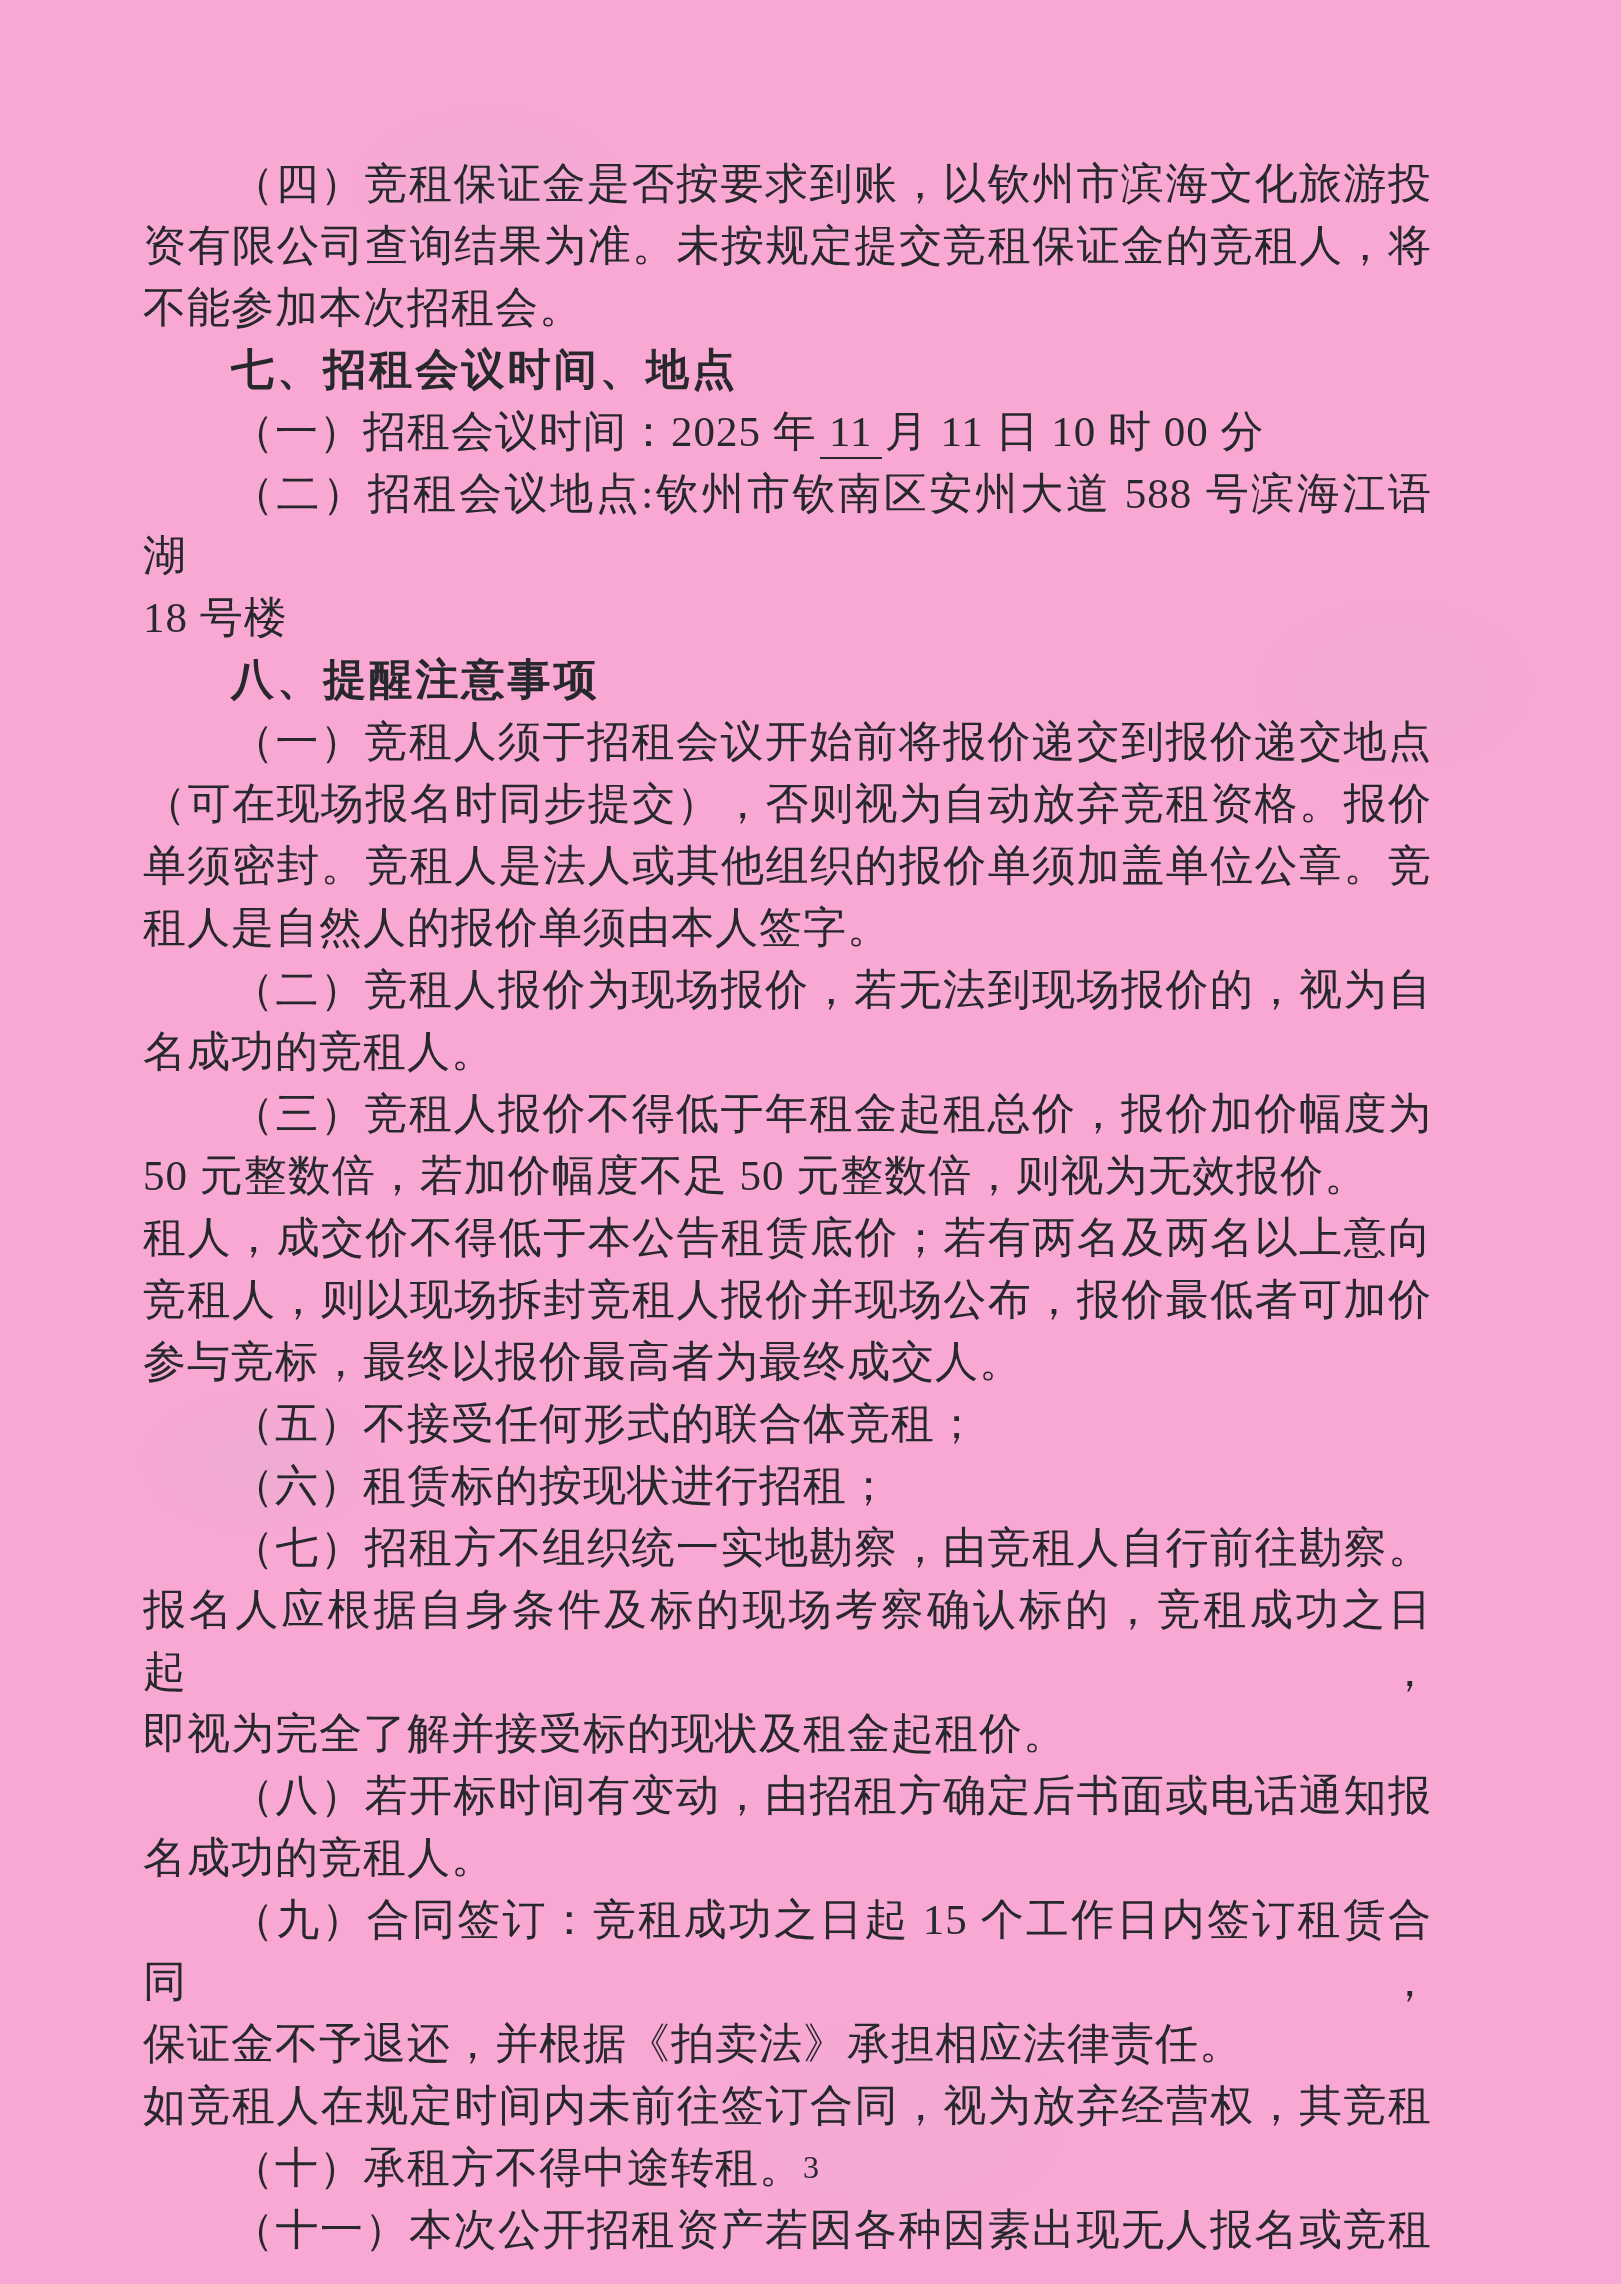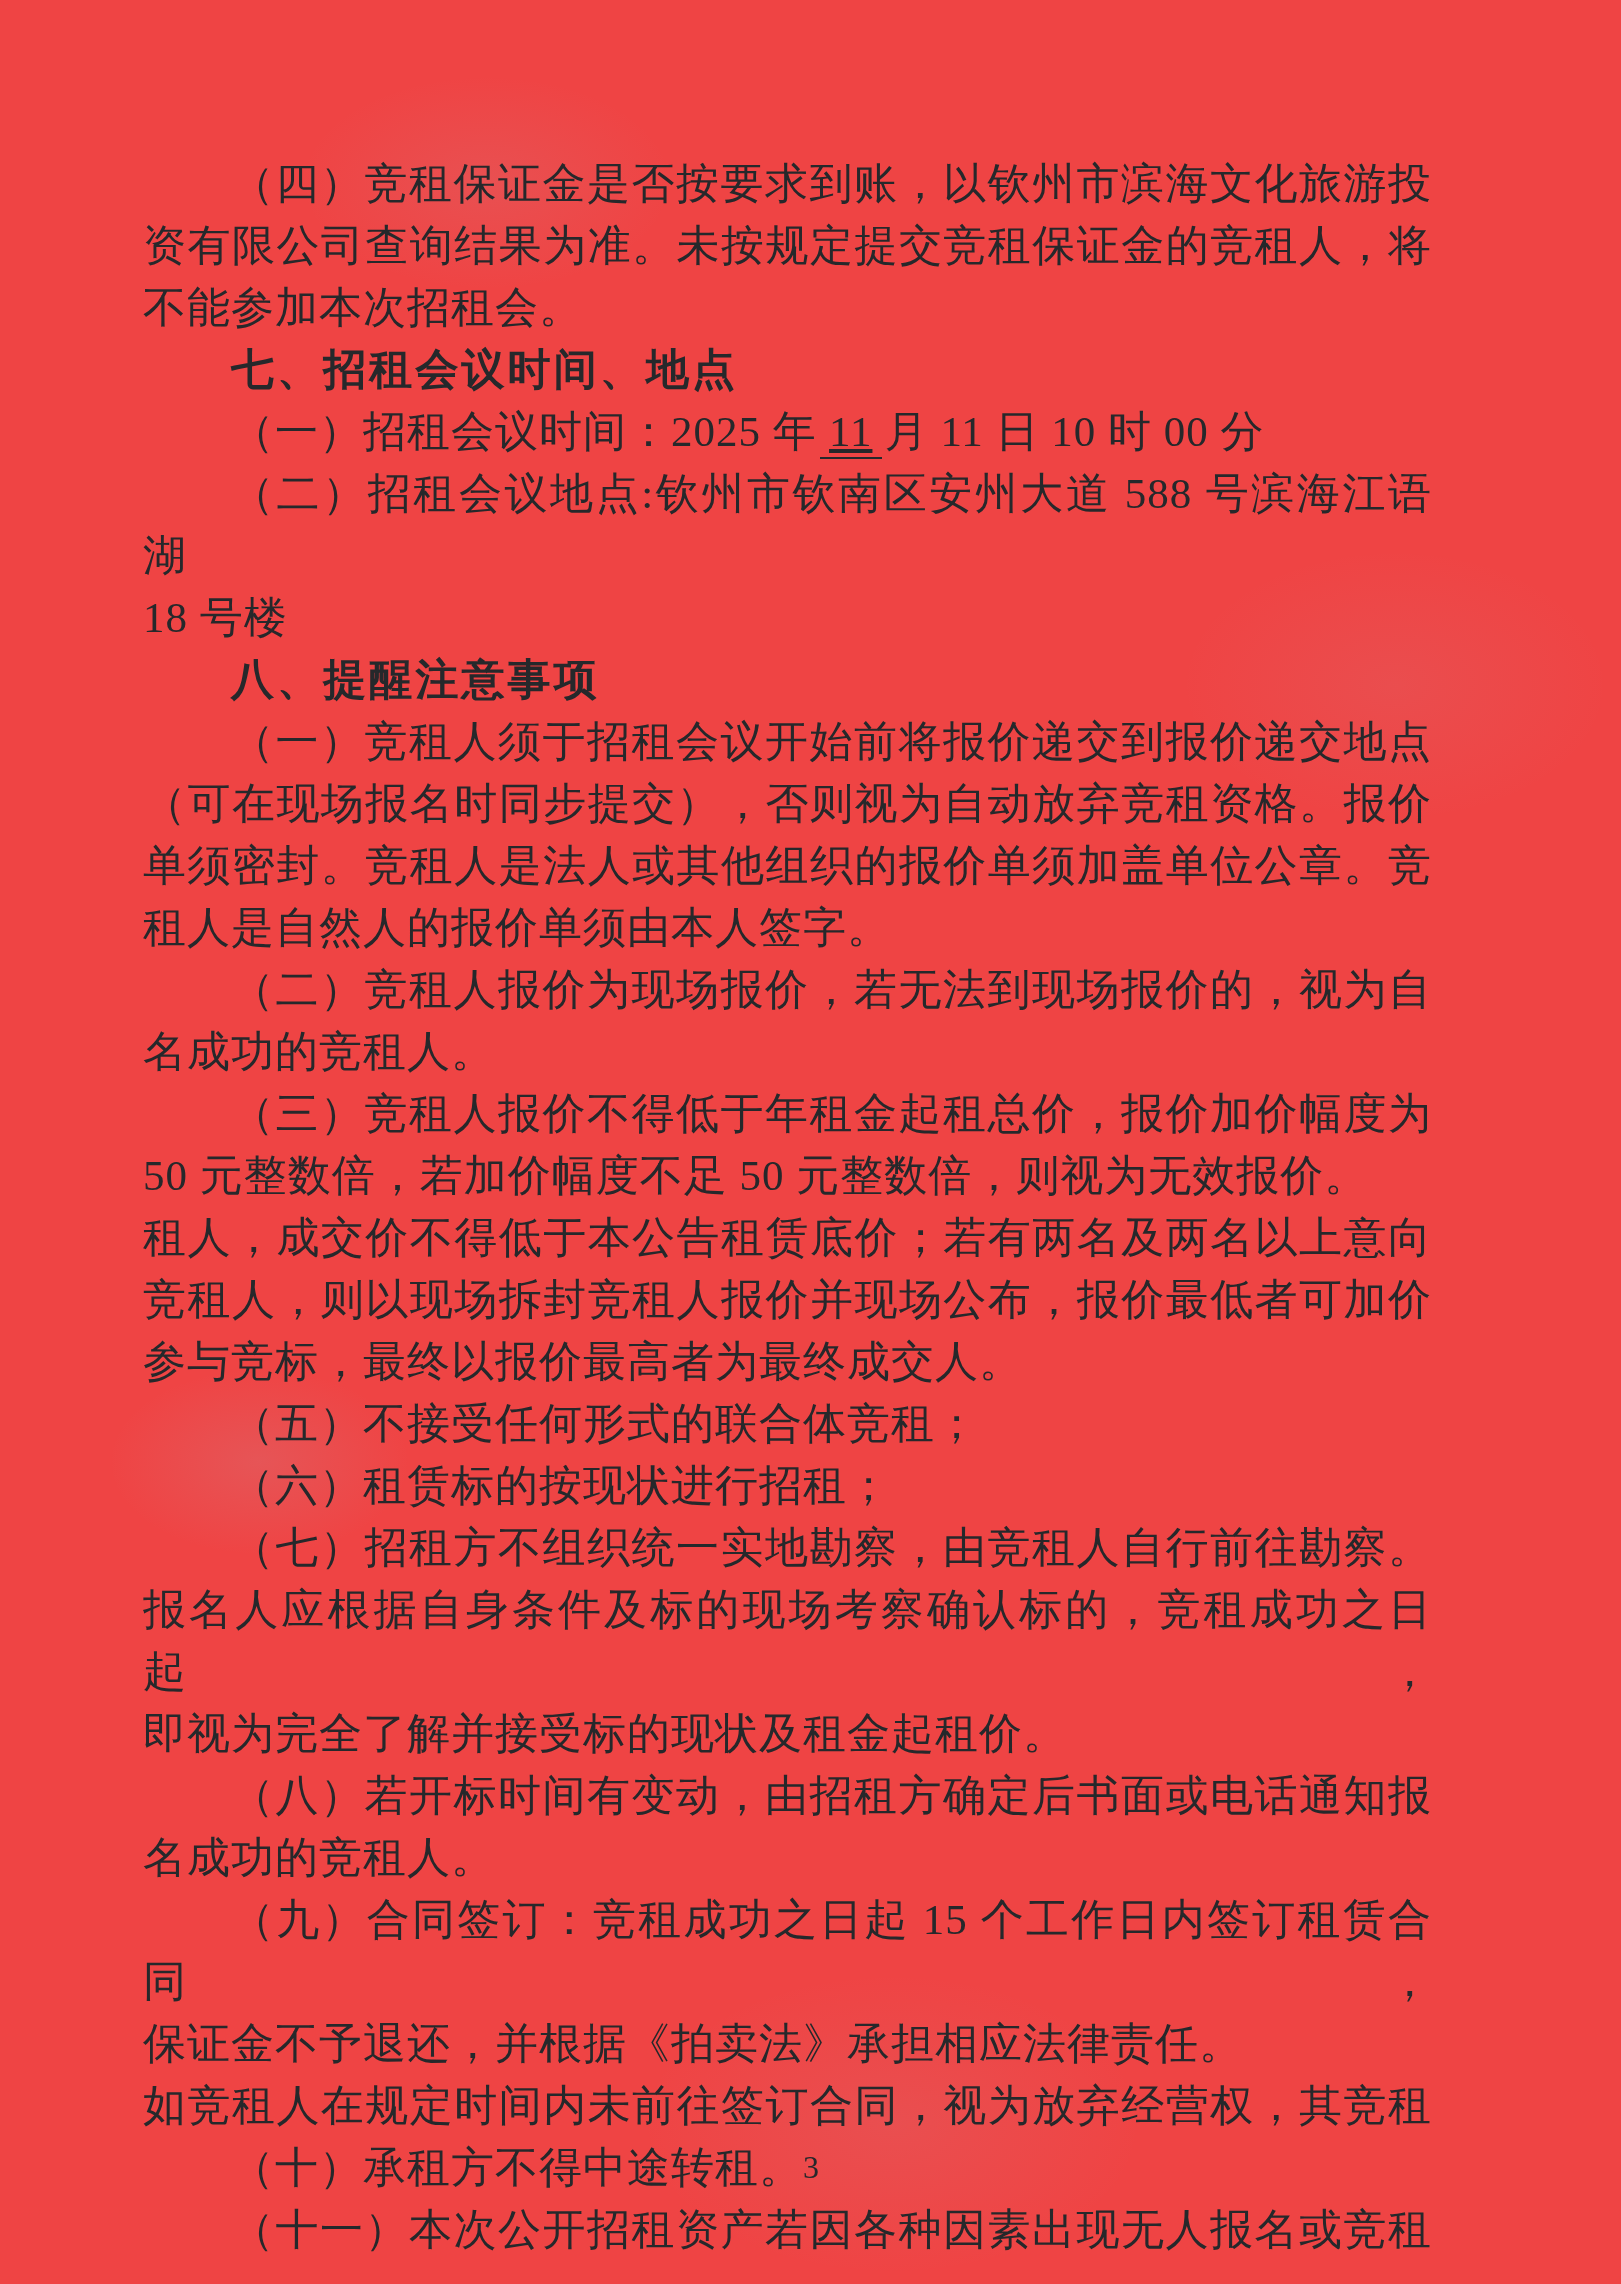--- a/index.html
+++ b/index.html
@@ -43,36 +43,35 @@
   }
   .line.bold {
     font-family: Liberation Serif, serif;
     font-weight: 700;
     letter-spacing: 3.1px;
   }
   .underline {
     border-bottom: 2.6px solid currentColor;
     padding: 0 9.2px 2px 9.2px;
     margin: 0 3.1px;
-    text-decoration: underline;
   }
   .page-number {
     position: absolute;
     top: 2147px; left: 0;
     width: 100%;
     text-align: center;
     font-size: 32px;
     line-height: 41px;
     font-family: "Liberation Serif", "DejaVu Serif", serif;
   }
 </style>
 </head>
 <body>
 
-<div class="page" style="background: #ef4444; color: rgb(38, 40, 43);">
+<div class="page" style="background: #f9a8d4; color: rgb(38, 40, 43);">
   <div class="smudges"></div>
   <main class="text-block">
       <div class="line indent justify">（四）竞租保证金是否按要求到账，以钦州市滨海文化旅游投</div>
       <div class="line justify">资有限公司查询结果为准。未按规定提交竞租保证金的竞租人，将</div>
       <div class="line">不能参加本次招租会。</div>
       <div class="line indent bold">七、招租会议时间、地点</div>
       <div class="line indent"><span class="">（一）招租会议时间：2025 年</span><span class="underline">11</span><span class="">月 11 日 10 时 00 分</span></div>
       <div class="line indent justify">（二）招租会议地点:钦州市钦南区安州大道 588 号滨海江语湖</div>
       <div class="line">18 号楼</div>
       <div class="line indent bold">八、提醒注意事项</div>

